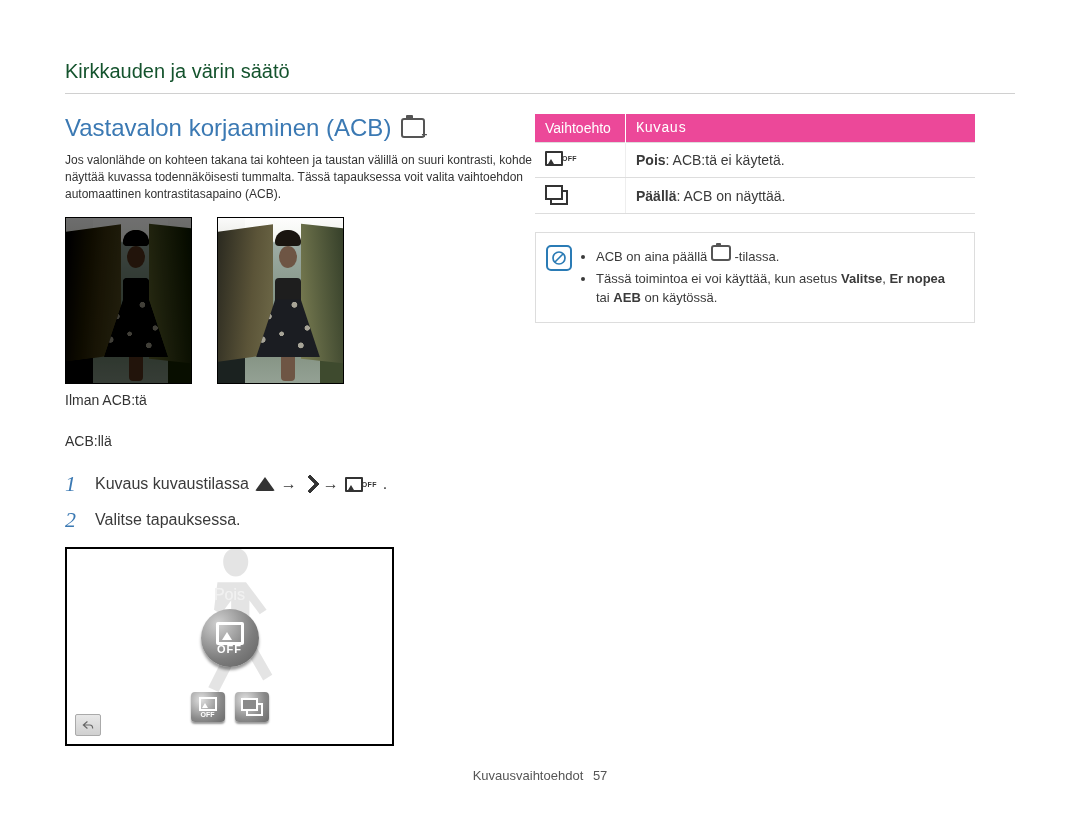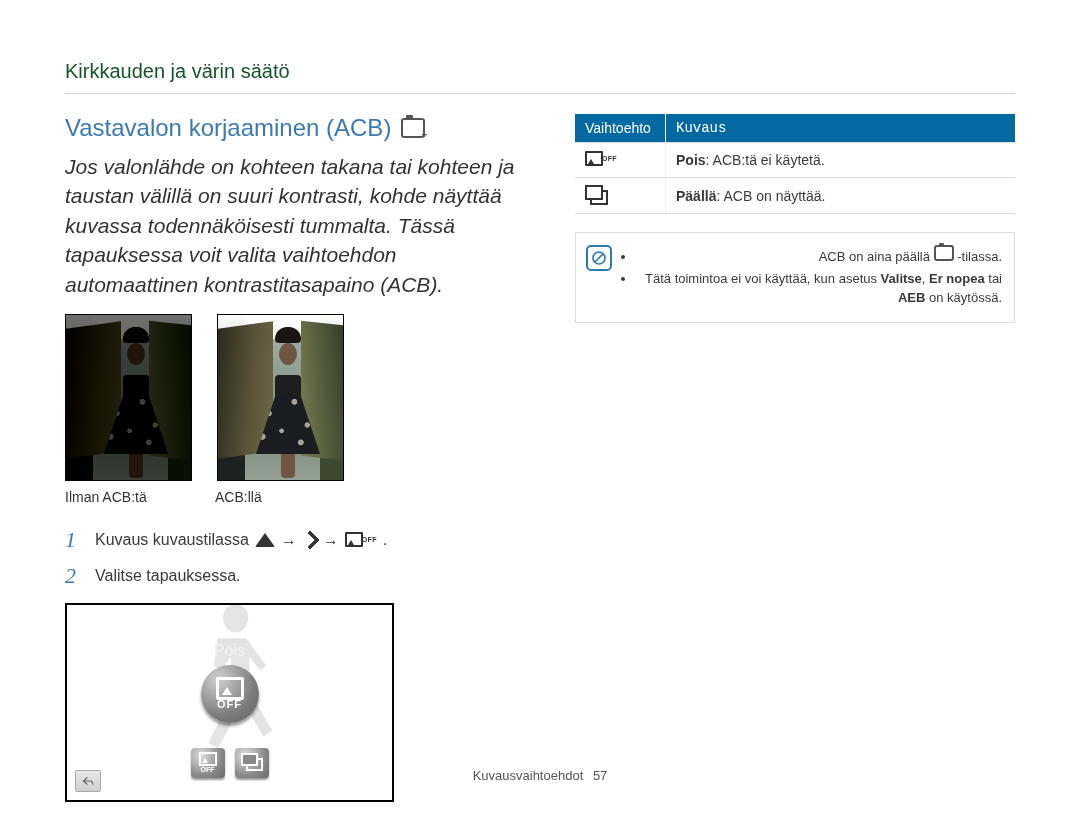--- a/index.html
+++ b/index.html
@@ -23,21 +23,20 @@
     color: #14532d;
     font-size: 20px;
     font-weight: 300;
     border-bottom: 1px solid #d0d0d0;
     padding-bottom: 10px;
     margin-bottom: 20px;
     width: 950px;
   }
   .columns {
     display: flex;
-    gap: 40px;
     width: 950px;
   }
   .col-left { width: 470px; }
   .col-right { width: 440px; }
   h1.title {
     color: #3b79b3;
     font-weight: 400;
     font-size: 24px;
     margin: 0 0 10px 0;
     display: flex;
@@ -60,23 +59,22 @@
     border-radius: 1px;
   }
   .mode-icon.small { width: 16px; height: 12px; border-width: 2px; }
   .mode-icon.small::before { width: 5px; height: 3px; top: -4px; }
   .mode-icon .plus {
     position: absolute; right: -4px; bottom: -4px;
     font-size: 10px; font-weight: bold; color: #555;
   }
   .body-text {
     line-height: 1.4;
-    font-size: 21px;
+    font-size: 12px;
     color: #333;
-    font-style: italic;
   }
   .photos {
     display: flex;
     gap: 25px;
     margin-top: 15px;
   }
   .photo {
     width: 125px;
     height: 165px;
     border: 1px solid #000;
@@ -126,21 +124,21 @@
       radial-gradient(circle at 40% 60%, #a7a497 4%, transparent 5%),
       radial-gradient(circle at 10% 70%, #a7a497 4%, transparent 5%),
       radial-gradient(circle at 70% 80%, #a7a497 4%, transparent 5%),
       #1b1d22;
     clip-path: polygon(30% 0, 70% 0, 100% 100%, 0 100%);
   }
   .figure .legs {
     width: 14px; height: 28px; background: #6e5544; margin: -4px auto 0;
     border-radius: 0 0 4px 4px;
   }
-  .captions { display: flex; gap: 25px; margin-top: 8px; font-size: 14px; color: #333; }
+  .captions { display: flex; gap: 25px; margin-top: 8px; font-size: 14px; color: #333; flex-direction: column; }
   .captions span { width: 125px; }
   .steps { margin-top: 22px; }
   .step { display: flex; align-items: center; gap: 8px; margin-bottom: 10px; }
   .step-num {
     color: #3b79b3; font-style: italic; font-size: 22px;
     font-family: Georgia, serif; width: 22px;
   }
   .step .txt { font-size: 16px; display: flex; align-items: center; gap: 6px; }
   .tri-up {
     width: 0; height: 0; border-left: 10px solid transparent; border-right: 10px solid transparent;
@@ -171,39 +169,38 @@
     content: ""; position: absolute; top: -7px; left: -7px;
     width: 14px; height: 11px; border: 2px solid #333; background: #fff;
   }
 
   
   table.opt {
     border-collapse: collapse; width: 100%;
     font-size: 14px;
   }
   table.opt thead th {
-    background: #0369a1; color: #fff; text-align: left; font-weight: 400;
+    background: #ec4899; color: #fff; text-align: left; font-weight: 400;
     padding: 6px 10px; border-right: 1px solid #fff;
   }
   table.opt thead th:last-child { border-right: none; font-family: Liberation Mono, monospace; }
   table.opt tbody td {
     border-bottom: 1px solid #ddd; padding: 8px 10px; vertical-align: middle;
   }
   table.opt tbody tr:first-child td { border-top: 1px solid #ddd; }
   table.opt td.icon-cell { width: 70px; border-right: 1px solid #eee; }
   .bold { font-weight: 700; }
 
   .note-box {
     border: 1px solid #ddd;
     margin-top: 18px;
     padding: 12px 12px 12px 46px;
     position: relative;
     font-size: 13px;
     line-height: 1.5;
-    text-align: right;
   }
   .note-box ul { margin: 0; padding-left: 14px; }
   .note-box li { margin-bottom: 2px; }
   .note-icon {
     position: absolute; left: 10px; top: 12px;
     width: 22px; height: 22px; border: 2px solid #2a7bb5; border-radius: 5px;
     display: flex; align-items: center; justify-content: center;
   }
   .note-icon svg { width: 16px; height: 16px; stroke: #2a7bb5; fill: none; stroke-width: 2.5; }
 
@@ -416,21 +413,21 @@
           <svg viewBox="0 0 24 24">
               <circle cx="12" cy="12" r="9"></circle>
               <line x1="6" y1="18" x2="18" y2="6"></line>
             </svg>
         </div>
         <ul>
           <li>
             <span>ACB on aina päällä </span><span class="mode-icon small"></span><span> -tilassa.</span>
           </li>
           <li>
-            <span>Tätä toimintoa ei voi käyttää, kun asetus </span><span class="bold">Valitse</span><span>, </span><span class="bold">Er nopea</span><span> tai </span><span class="bold">AEB</span><span> on käytössä.</span>
+            <span>Tässä toimintoa ei voi käyttää, kun asetus </span><span class="bold">Valitse</span><span>, </span><span class="bold">Er nopea</span><span> tai </span><span class="bold">AEB</span><span> on käytössä.</span>
           </li>
         </ul>
       </div>
     </div>
   </div>
 
   <div class="footer">
     <span>Kuvausvaihtoehdot</span>
     <span class="pg">57</span>
   </div>

